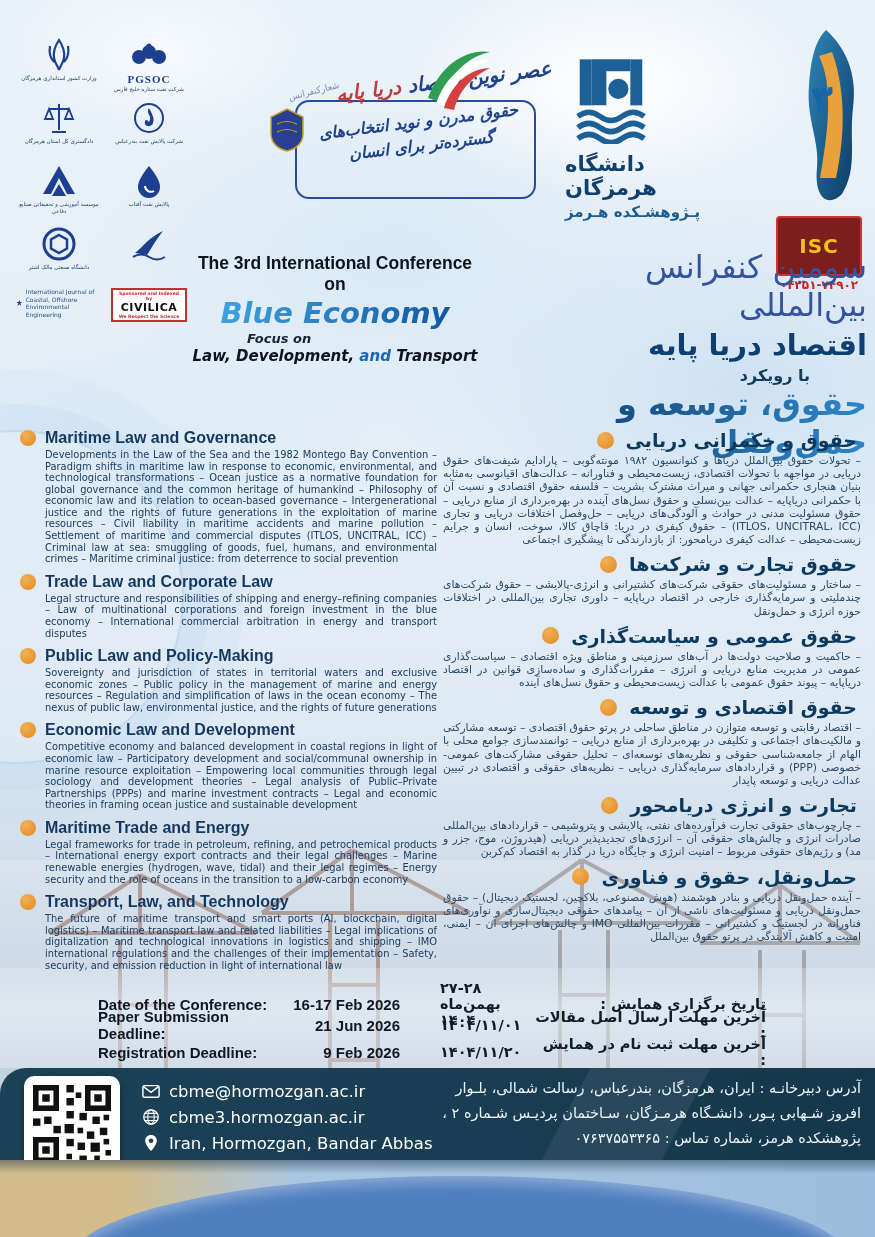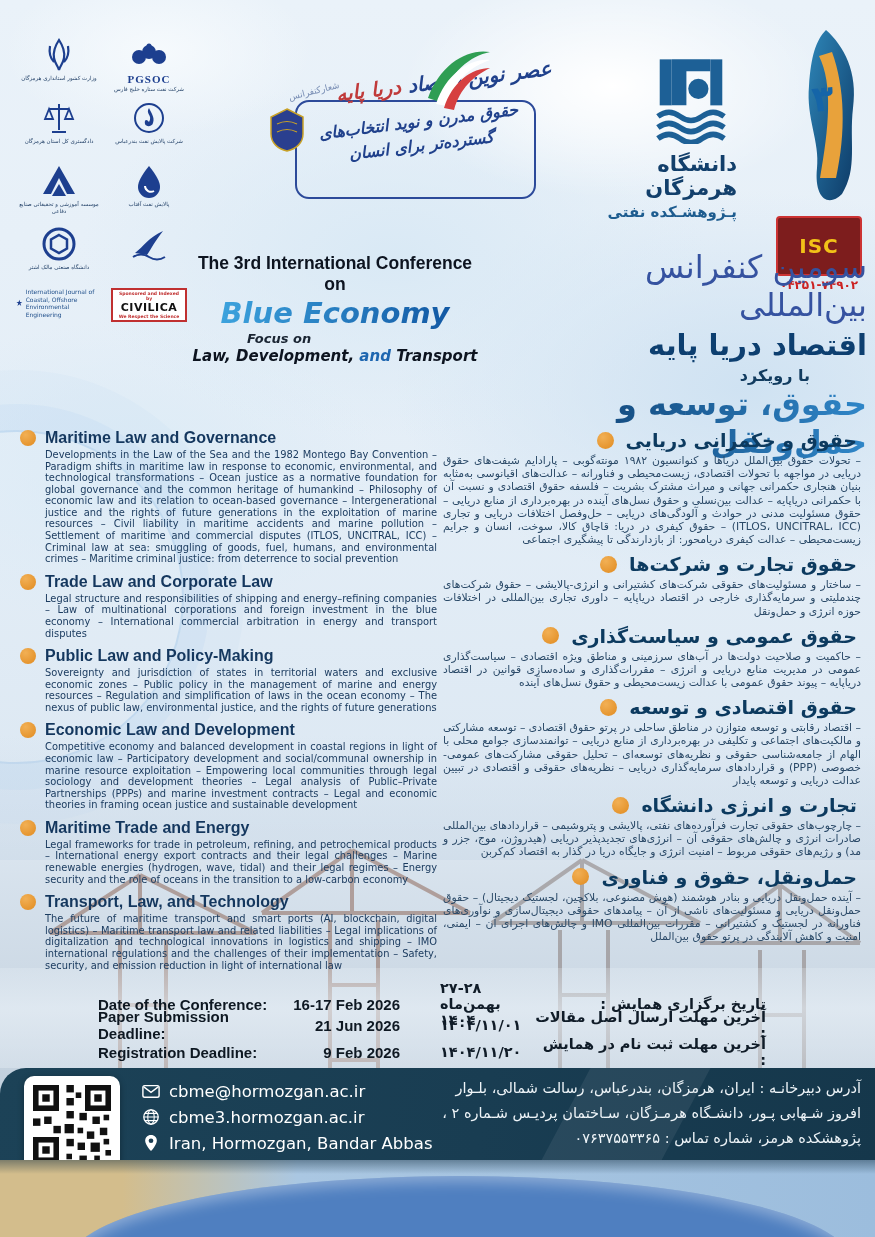--- a/index.html
+++ b/index.html
@@ -44,21 +44,21 @@
   .civilica-main{font-size:11px;font-weight:bold;color:#111;letter-spacing:.5px;line-height:1.1;}
   
   .slogan-box{position:absolute;left:295px;top:100px;width:237px;height:95px;border:2px solid #2c4a9a;border-radius:14px;}
   .slogan-tag{position:absolute;left:288px;top:86px;font-size:9px;color:#7a8fb5;transform:rotate(-14deg);}
   .slogan-l1{position:absolute;left:322px;top:70px;width:230px;font-size:20px;font-style:italic;font-weight:bold;color:#20418c;transform:rotate(-7deg);text-align:right;direction:rtl;}
   .slogan-l1 .red{color:#c03a3a;}
   .slogan-l2{position:absolute;left:300px;top:110px;width:240px;font-size:16px;font-style:italic;font-weight:bold;color:#20418c;transform:rotate(-7deg);text-align:center;direction:rtl;line-height:1.5;}
   .slogan-badge{position:absolute;left:270px;top:108px;}
   .flag-ribbon{position:absolute;left:420px;top:46px;}
   
-  .univ{position:absolute;left:565px;top:52px;width:172px;text-align:right;}
+  .univ{position:absolute;left:565px;top:52px;width:172px;text-align:left;}
   .univ-name{font-size:21px;font-weight:bold;color:#123f6b;margin-top:4px;}
   .univ-inst{font-size:15px;font-weight:bold;color:#1d5c8f;margin-top:3px;letter-spacing:1px;}
   .edition{position:absolute;left:786px;top:26px;width:78px;height:182px;}
   .edition .num{position:absolute;left:26px;top:52px;font-size:36px;font-weight:bold;color:#1565a8;transform:rotate(-6deg);}
   .isc{position:absolute;left:776px;top:216px;width:86px;text-align:center;}
   .isc-box{border:2px solid #c33;background:#7d1d1d;border-radius:4px;padding:17px 4px;}
   .isc-label{font-size:20px;font-weight:bold;color:#f2c218;line-height:1.1;letter-spacing:1px;}
   .isc-code{font-size:12px;font-weight:bold;color:#c22;margin-top:2px;direction:ltr;}
   
   .title-en{position:absolute;left:185px;top:253px;width:300px;text-align:center;}
@@ -260,21 +260,21 @@
     <svg width="92" height="92" viewBox="0 0 100 100">
       <rect x="16" y="8" width="13" height="50" fill="#1d6096"></rect>
       <rect x="71" y="8" width="13" height="50" fill="#1d6096"></rect>
       <path d="M29 8 H71 V21 H45 V58 H29 Z" fill="#1d6096"></path>
       <circle cx="58" cy="40" r="11" fill="#1d6096"></circle>
       <path d="M14 70 q12 -9 24 0 t24 0 t24 0" stroke="#1d6096" stroke-width="6" fill="none"></path>
       <path d="M14 82 q12 -9 24 0 t24 0 t24 0" stroke="#1d6096" stroke-width="6" fill="none"></path>
       <path d="M14 94 q12 -9 24 0 t24 0 t24 0" stroke="#1d6096" stroke-width="6" fill="none"></path>
     </svg>
     <div class="univ-name">دانشگاه هرمزگان</div>
-    <div class="univ-inst">پـژوهشـکده نفتی</div>
+    <div class="univ-inst">پـژوهشـکده هـرمز</div>
   </div>
 
   <div class="edition">
     <svg width="78" height="182" viewBox="0 0 78 182">
       <defs>
           <linearGradient id="gb" x1="0" y1="0" x2="1" y2="1">
         <stop offset="0" stop-color="#2e86b8"></stop>
             <stop offset="1" stop-color="#0d3a66"></stop>
           </linearGradient>
         </defs>
@@ -380,21 +380,21 @@
     <div class="topic-f">
       <div class="head">
           <span class="disc-f"></span>
           <h3>حقوق اقتصادی و توسعه</h3>
         </div>
       <p>– اقتصاد رقابتی و توسعه متوازن در مناطق ساحلی در پرتو حقوق اقتصادی – توسعه مشارکتی و مالکیت‌های اجتماعی و تکلیفی در بهره‌برداری از منابع دریایی – توانمندسازی جوامع محلی با الهام از جامعه‌شناسی حقوقی و نظریه‌های توسعه‌ای – تحلیل حقوقی مشارکت‌های عمومی-خصوصی (PPP) و قراردادهای سرمایه‌گذاری دریایی – نظریه‌های حقوقی و اقتصادی در تبیین عدالت دریایی و توسعه پایدار</p>
     </div>
     <div class="topic-f">
       <div class="head">
           <span class="disc-f"></span>
-          <h3>تجارت و انرژی دانشگاه</h3>
+          <h3>تجارت و انرژی دریامحور</h3>
         </div>
       <p>– چارچوب‌های حقوقی تجارت فرآورده‌های نفتی، پالایشی و پتروشیمی – قراردادهای بین‌المللی صادرات انرژی و چالش‌های حقوقی آن – انرژی‌های تجدیدپذیر دریایی (هیدروژن، موج، جزر و مد) و رژیم‌های حقوقی مربوط – امنیت انرژی و جایگاه دریا در گذار به اقتصاد کم‌کربن</p>
     </div>
     <div class="topic-f">
       <div class="head">
           <span class="disc-f"></span>
           <h3>حمل‌ونقل، حقوق و فناوری</h3>
         </div>
       <p>– آینده حمل‌ونقل دریایی و بنادر هوشمند (هوش مصنوعی، بلاکچین، لجستیک دیجیتال) – حقوق حمل‌ونقل دریایی و مسئولیت‌های ناشی از آن – پیامدهای حقوقی دیجیتال‌سازی و نوآوری‌های فناورانه در لجستیک و کشتیرانی – مقررات بین‌المللی IMO و چالش‌های اجرای آن – ایمنی، امنیت و کاهش آلایندگی در پرتو حقوق بین‌الملل</p>
     </div>

